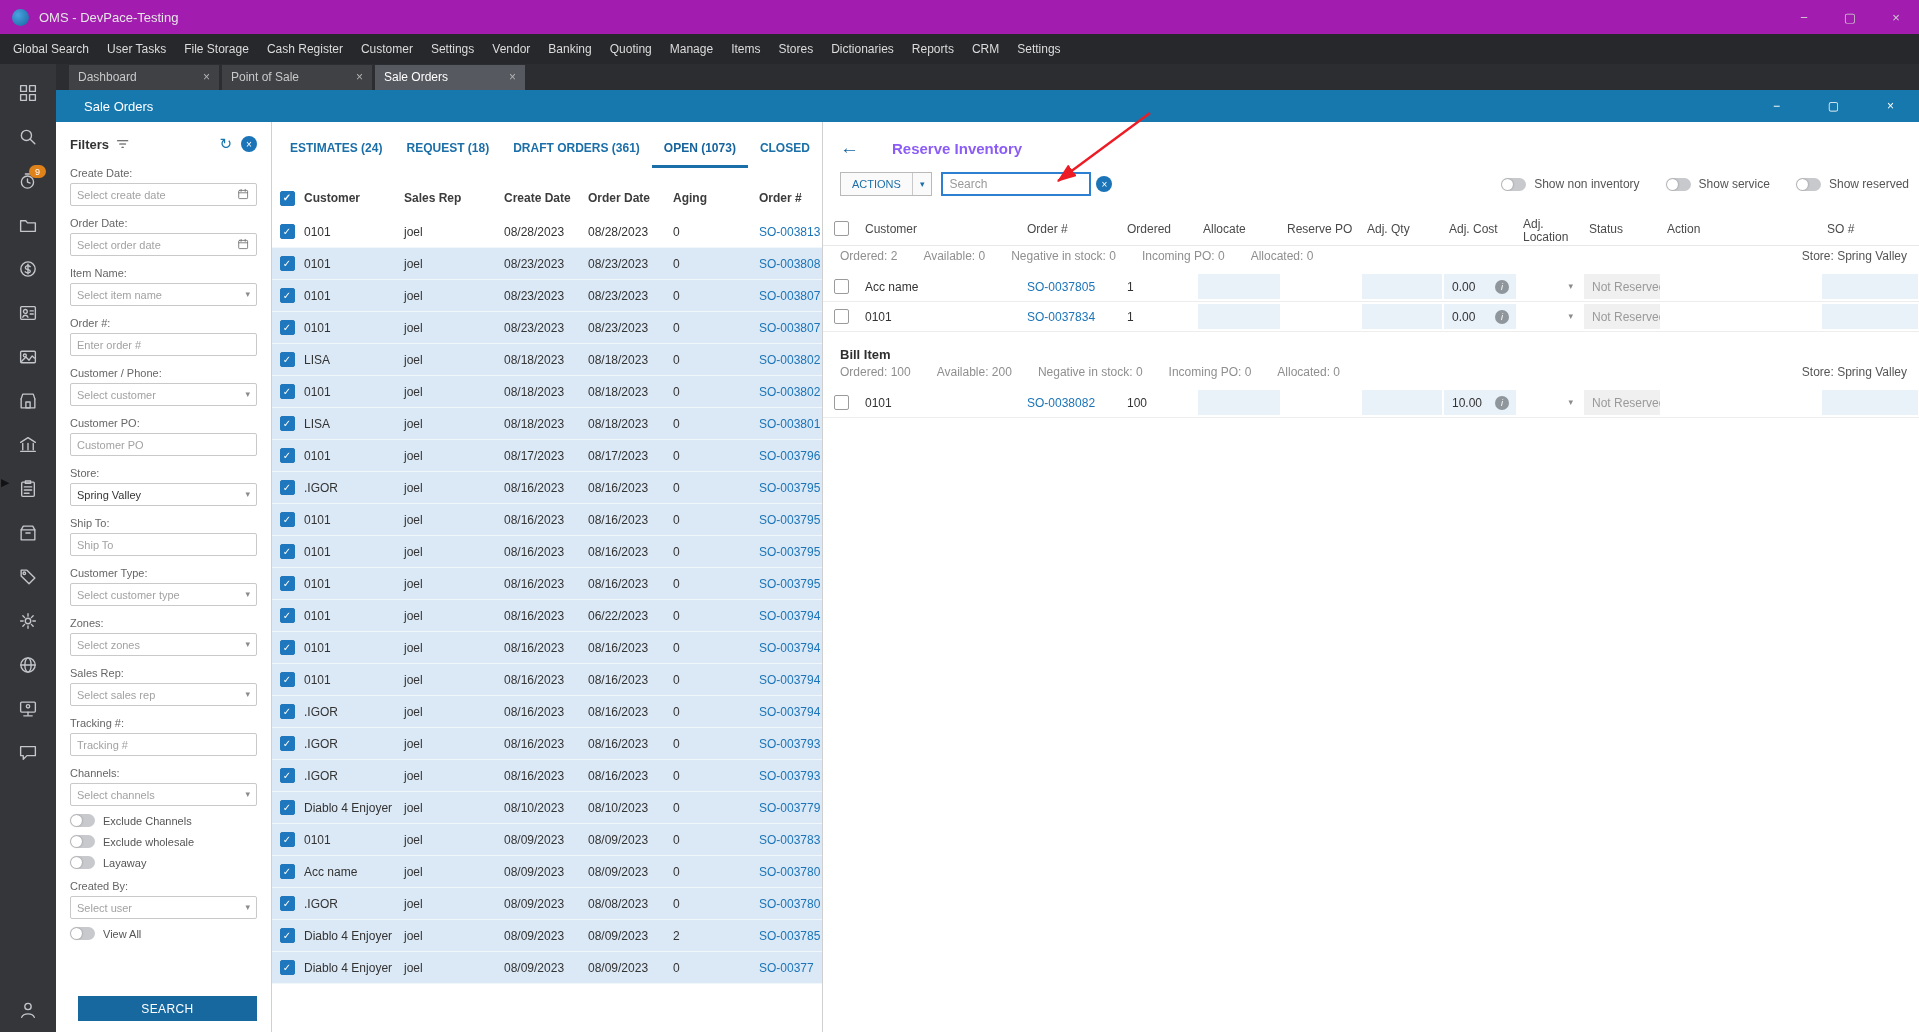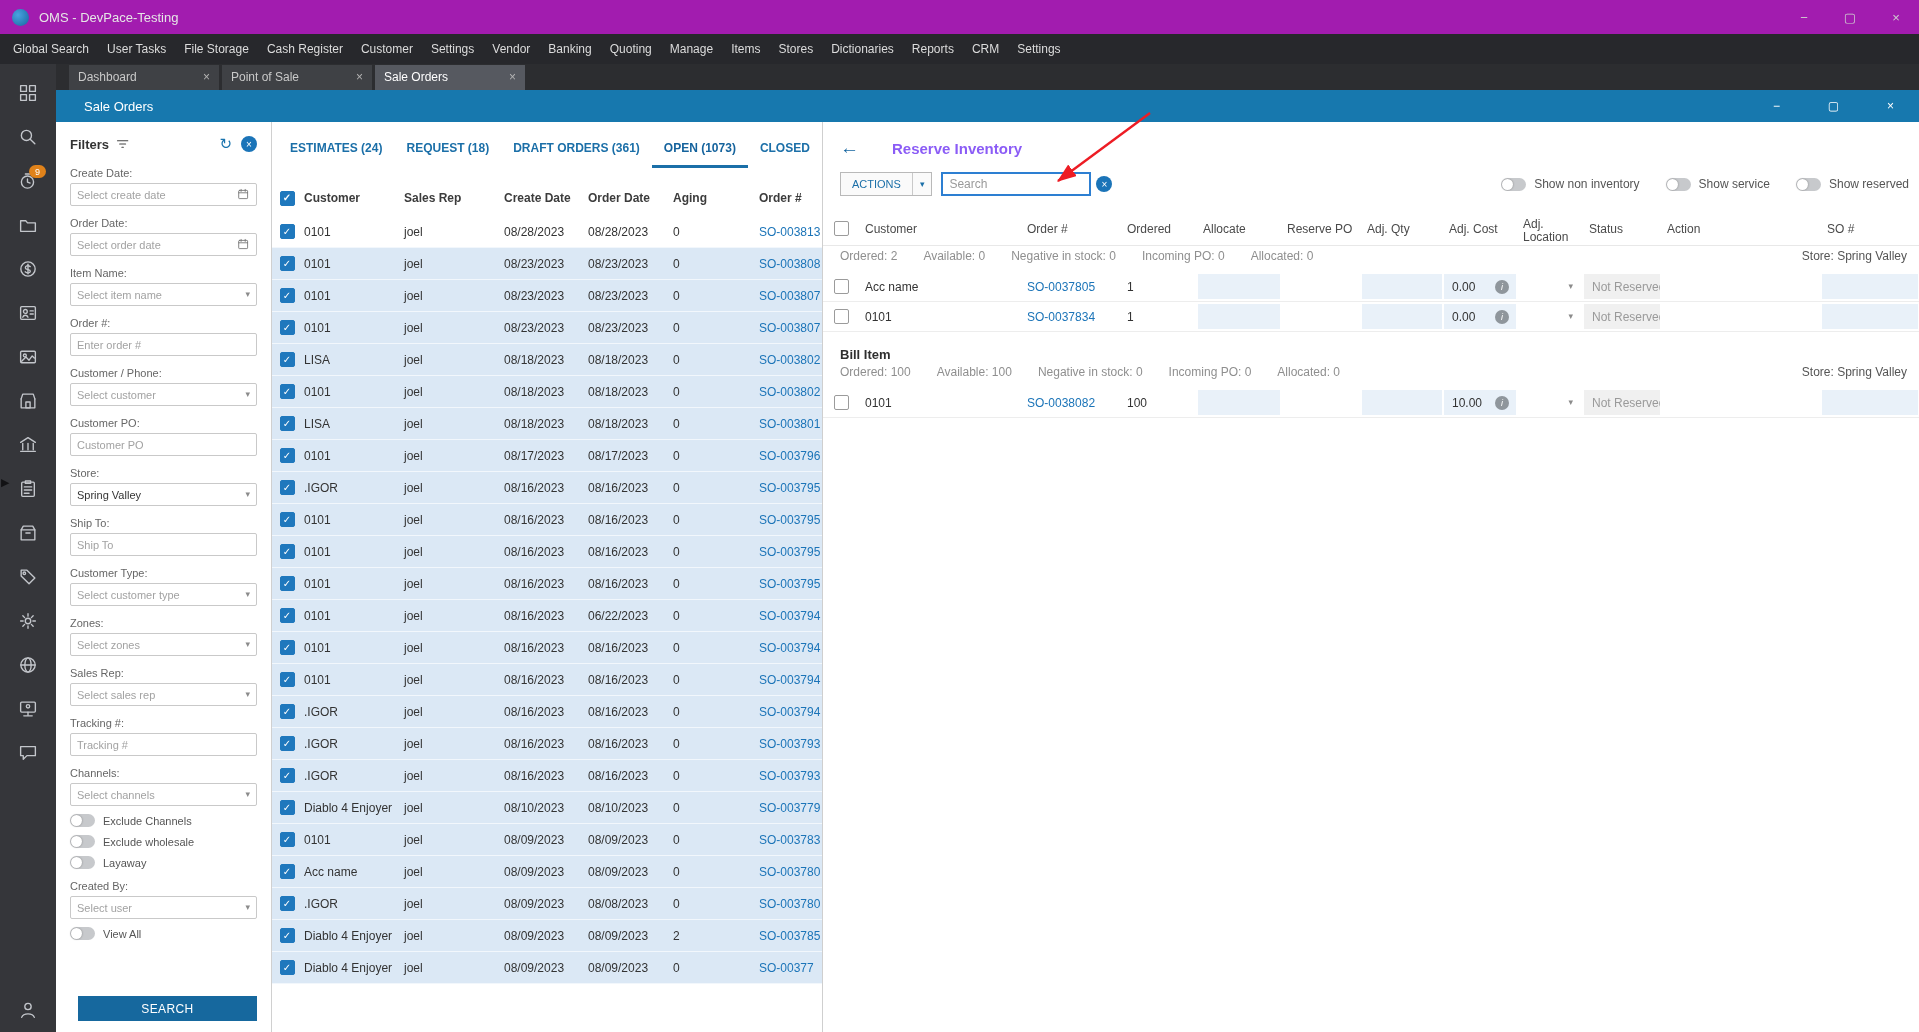--- a/index.html
+++ b/index.html
@@ -855,21 +855,21 @@
     <div class="rcell rc-aloc">
       <span class="caret">▾</span>
     </div>
     <div class="rcell rc-status status-cell">Not Reserved</div>
     <div class="rcell rc-action"></div>
     <div class="rcell rc-so tint"></div>
   </div>
   <div class="rg-title">Bill Item</div>
   <div class="rg-summary">
     <span>Ordered: 100</span>
-        <span>Available: 100</span>
+        <span>Available: 200</span>
         <span>Negative in stock: 0</span>
         <span>Incoming PO: 0</span>
         <span>Allocated: 0</span>
         <span class="rg-store">Store: Spring Valley</span>
   </div>
 <div class="rrow">
     <div class="rc-check">
           <div class="checkbox"></div>
         </div>
     <div class="rcell rc-cust">0101</div>

